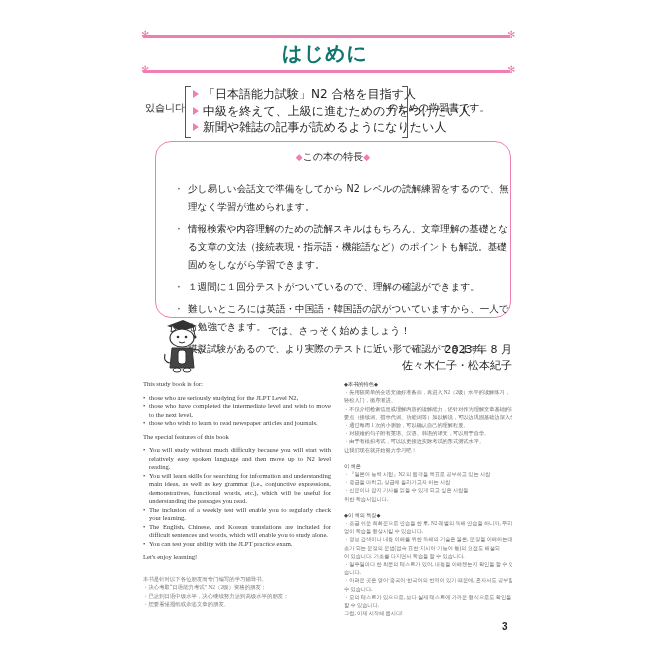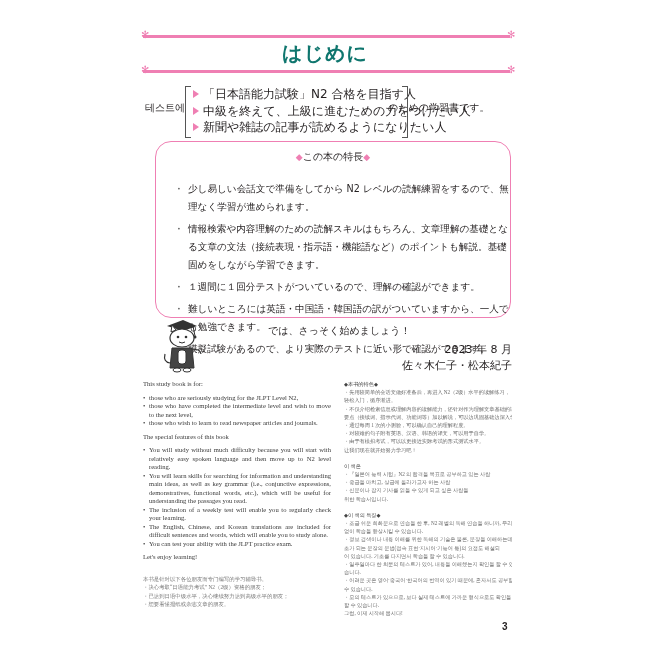--- a/index.html
+++ b/index.html
@@ -62,21 +62,21 @@
 <div class="page">
 
   <div class="rule" style="top:35px;"></div>
   <span class="rule-end" style="left:141px; top:30px;">✻</span>
   <span class="rule-end" style="left:507px; top:30px;">✻</span>
   <div class="title">はじめに</div>
   <div class="rule" style="top:70px;"></div>
   <span class="rule-end" style="left:141px; top:65px;">✻</span>
   <span class="rule-end" style="left:507px; top:65px;">✻</span>
 
-  <span class="aud-lead">테스트에</span>
+  <span class="aud-lead">있습니다</span>
   <div class="bracket l"></div>
   <ul class="aud-list">
     <li>
         <span class="tri"></span>
         <span>「日本語能力試験」N2 合格を目指す人</span>
       </li>
     <li>
         <span class="tri"></span>
         <span>中級を終えて、上級に進むための力をつけたい人</span>
       </li>

